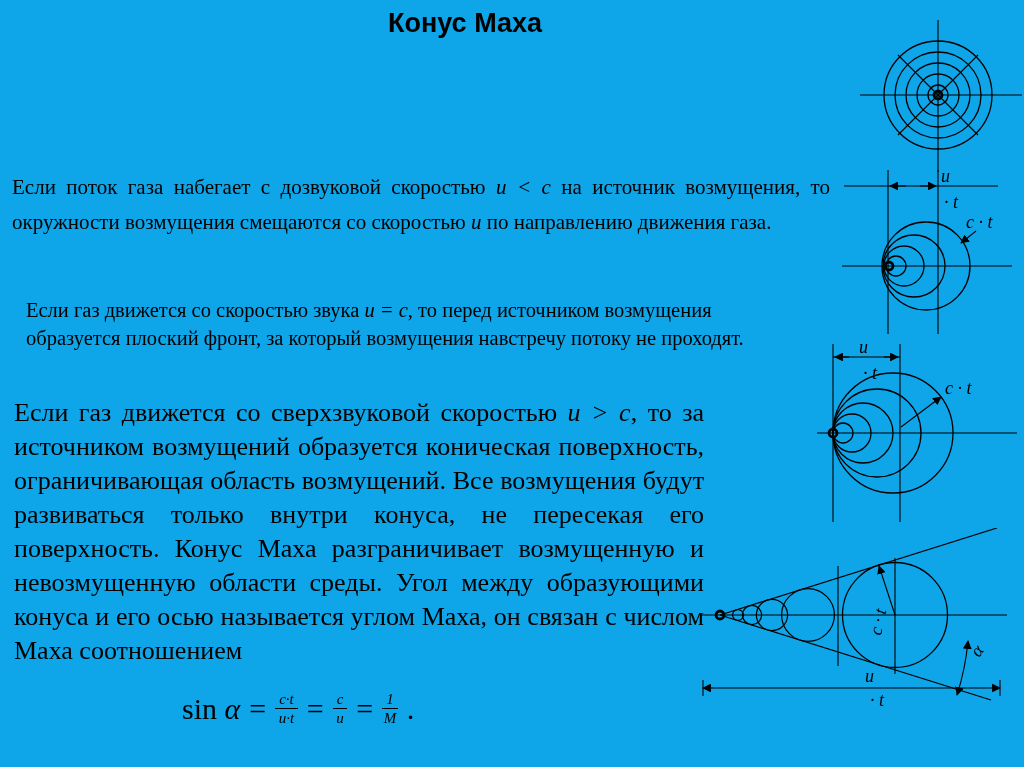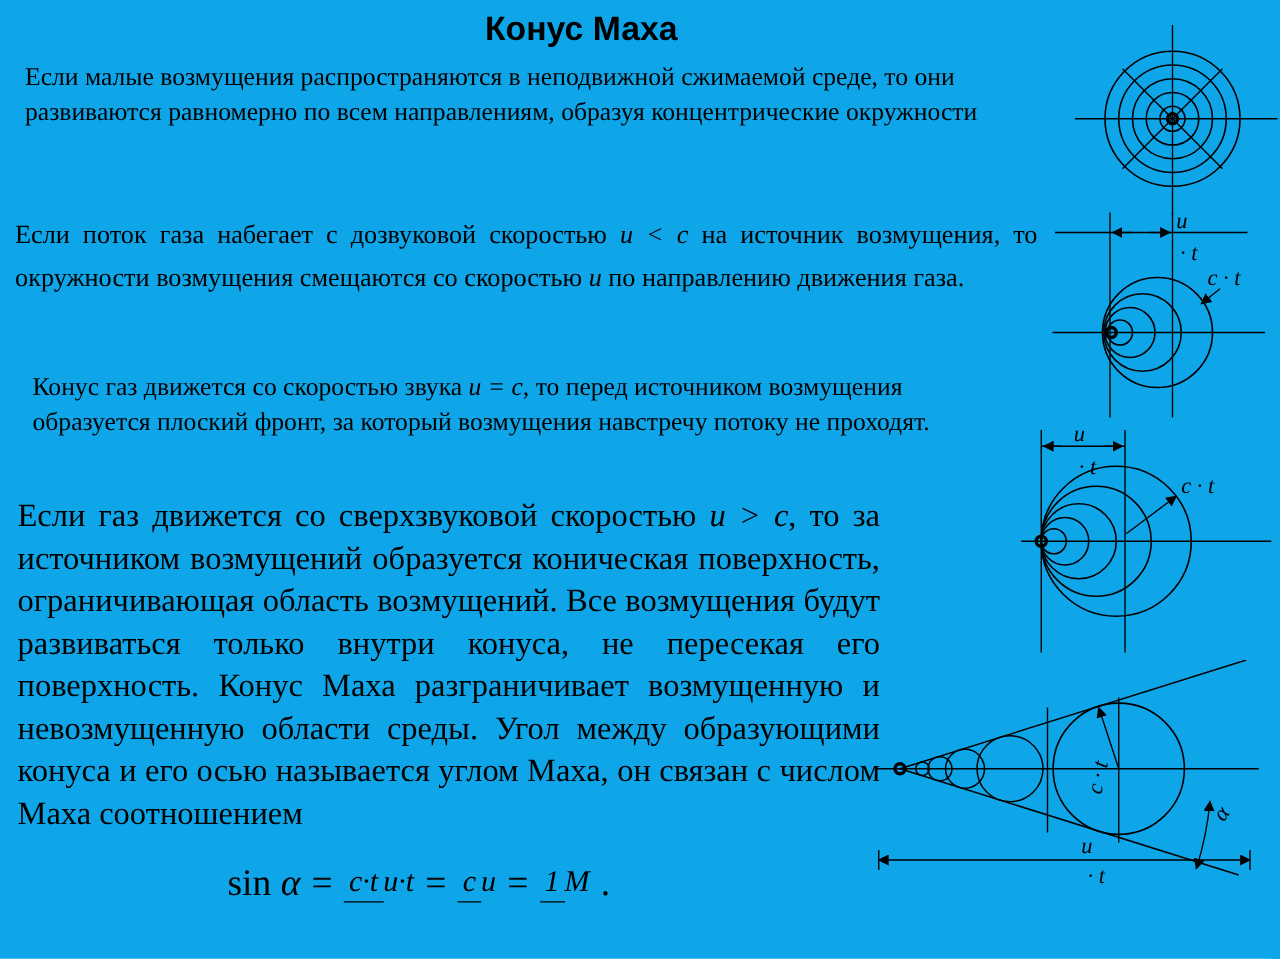--- a/index.html
+++ b/index.html
@@ -10,41 +10,40 @@
          font-family:"Liberation Sans", sans-serif;font-weight:700;font-size:27px;}
   .para{position:absolute;margin:0;}
   #p1{left:20px;top:48px;width:800px;font-size:20.5px;line-height:28px;}
   #p2{left:12px;top:170px;width:818px;font-size:21px;line-height:35px;text-align:justify;}
   #p3{left:26px;top:296px;width:728px;font-size:20.5px;line-height:28px;}
   #p4{left:14px;top:396px;width:690px;font-size:26px;line-height:34px;text-align:justify;}
   .mi{font-style:italic;}
   .formula{position:absolute;left:158px;top:690px;display:flex;align-items:center;
            gap:9px;font-size:30px;margin-left:24px;}
   .formula .sinpart{white-space:pre;}
-  .frac{display:inline-flex;flex-direction:row;
-        font-size:24px;font-style:italic;line-height:1.2;}
+  .frac{display:inline-flex;flex-direction:column;align-items:center;
+        font-size:15px;font-style:italic;line-height:1.2;}
   .frac .num{border-bottom:1.6px solid #000;padding:0 4px;}
   .dg{position:absolute;}
   .dg line,.dg circle,.dg path{stroke:#000;fill:none;}
   .dg text{font-family:"Liberation Serif",serif;font-style:italic;font-size:18px;
            fill:#000;stroke:none;}
   .dot{fill:#fff;stroke:#000;stroke-width:2.8;}
 </style>
 </head>
 <body>
 
 <div class="page">
 
   <div class="title">Конус Маха</div>
 
-  <p class="para" id="p1"><span>Если малые возмущения распространяются в неподвижной сжимаемой среде, то они развиваются равномерно по всем направлениям, образуя концентрические окружности</span></p>
 
   <p class="para" id="p2"><span>Если поток газа набегает с дозвуковой скоростью </span><span class="mi">u &lt; c</span><span> на источник возмущения, то окружности возмущения смещаются со скоростью </span><span class="mi">u</span><span> по направлению движения газа.</span></p>
 
-  <p class="para" id="p3"><span>Конус газ движется со скоростью звука </span><span class="mi">u = c</span><span>, то перед источником возмущения образуется плоский фронт, за который возмущения навстречу потоку не проходят.</span></p>
+  <p class="para" id="p3"><span>Если газ движется со скоростью звука </span><span class="mi">u = c</span><span>, то перед источником возмущения образуется плоский фронт, за который возмущения навстречу потоку не проходят.</span></p>
 
   <p class="para" id="p4"><span>Если газ движется со сверхзвуковой скоростью </span><span class="mi">u &gt; c</span><span>, то за источником возмущений образуется коническая поверхность, ограничивающая область возмущений. Все возмущения будут развиваться только внутри конуса, не пересекая его поверхность. Конус Маха разграничивает возмущенную и невозмущенную области среды. Угол между образующими конуса и его осью называется углом Маха, он связан с числом Маха соотношением</span></p>
 
   <div class="formula">
     <span class="sinpart"><span>sin </span><span class="mi">α</span></span>
     <span>=</span>
     <span class="frac">
       <span class="num">c·t</span>
       <span class="den">u·t</span>
     </span>

